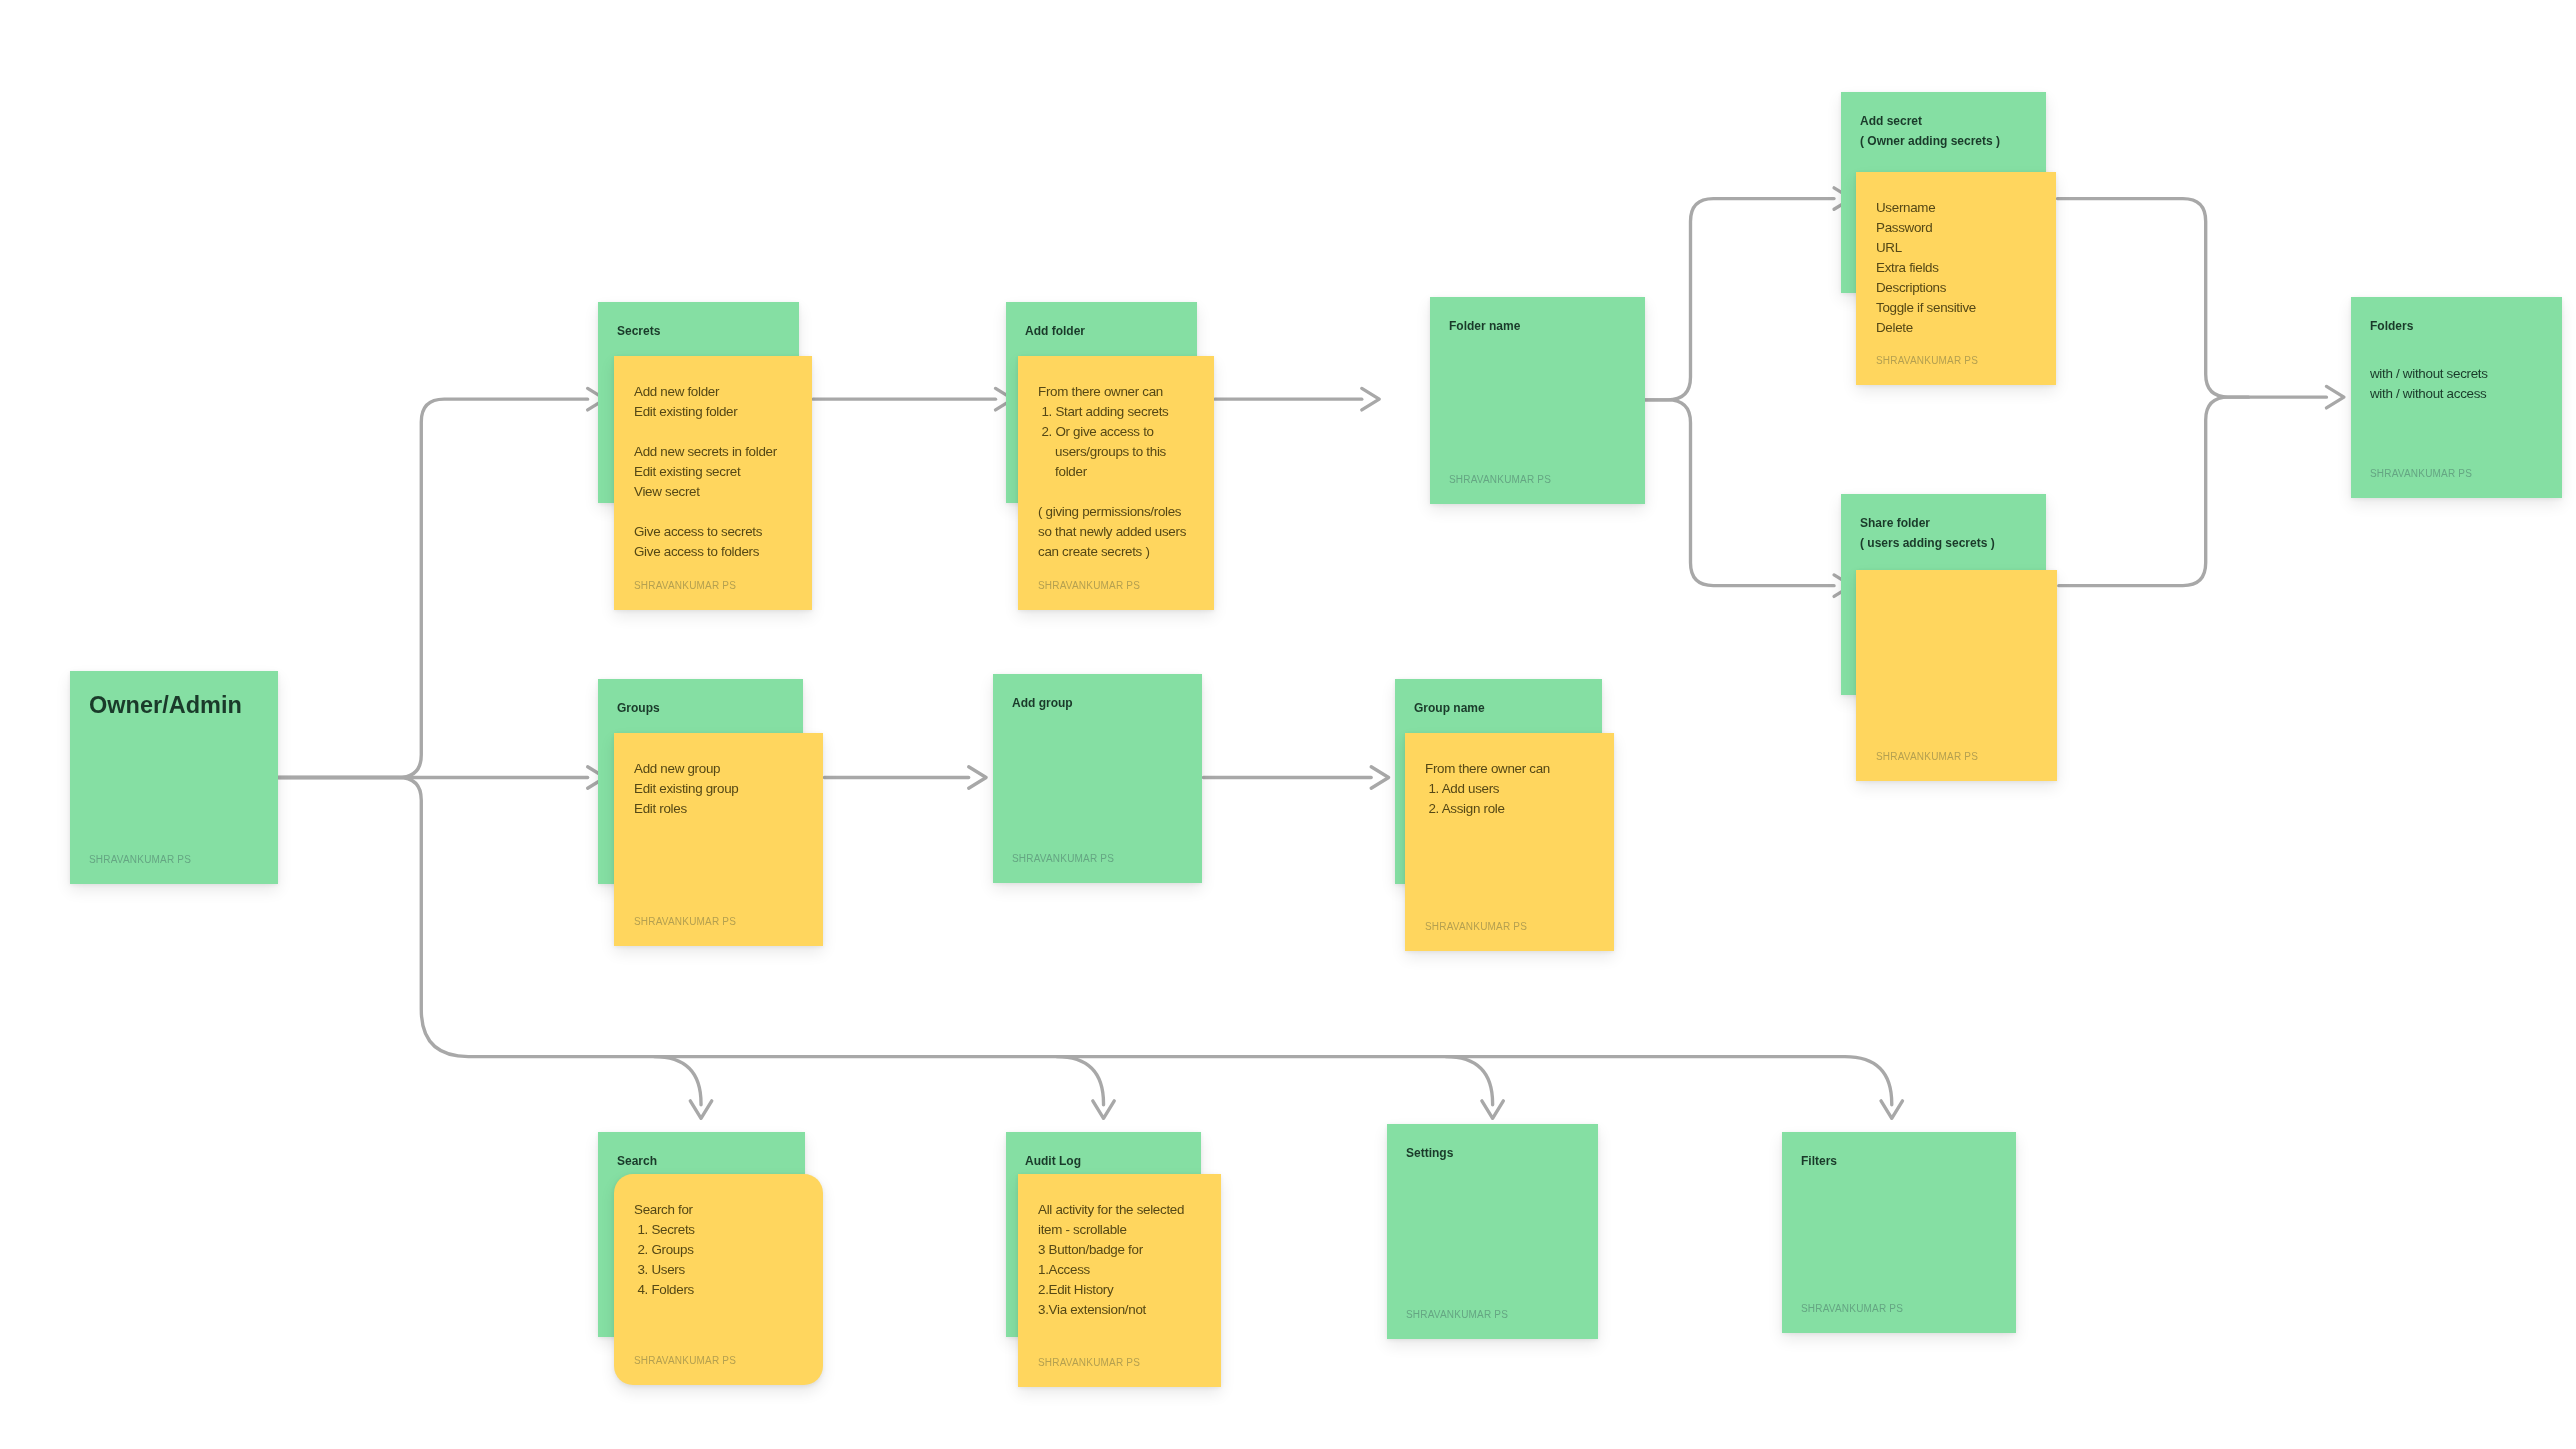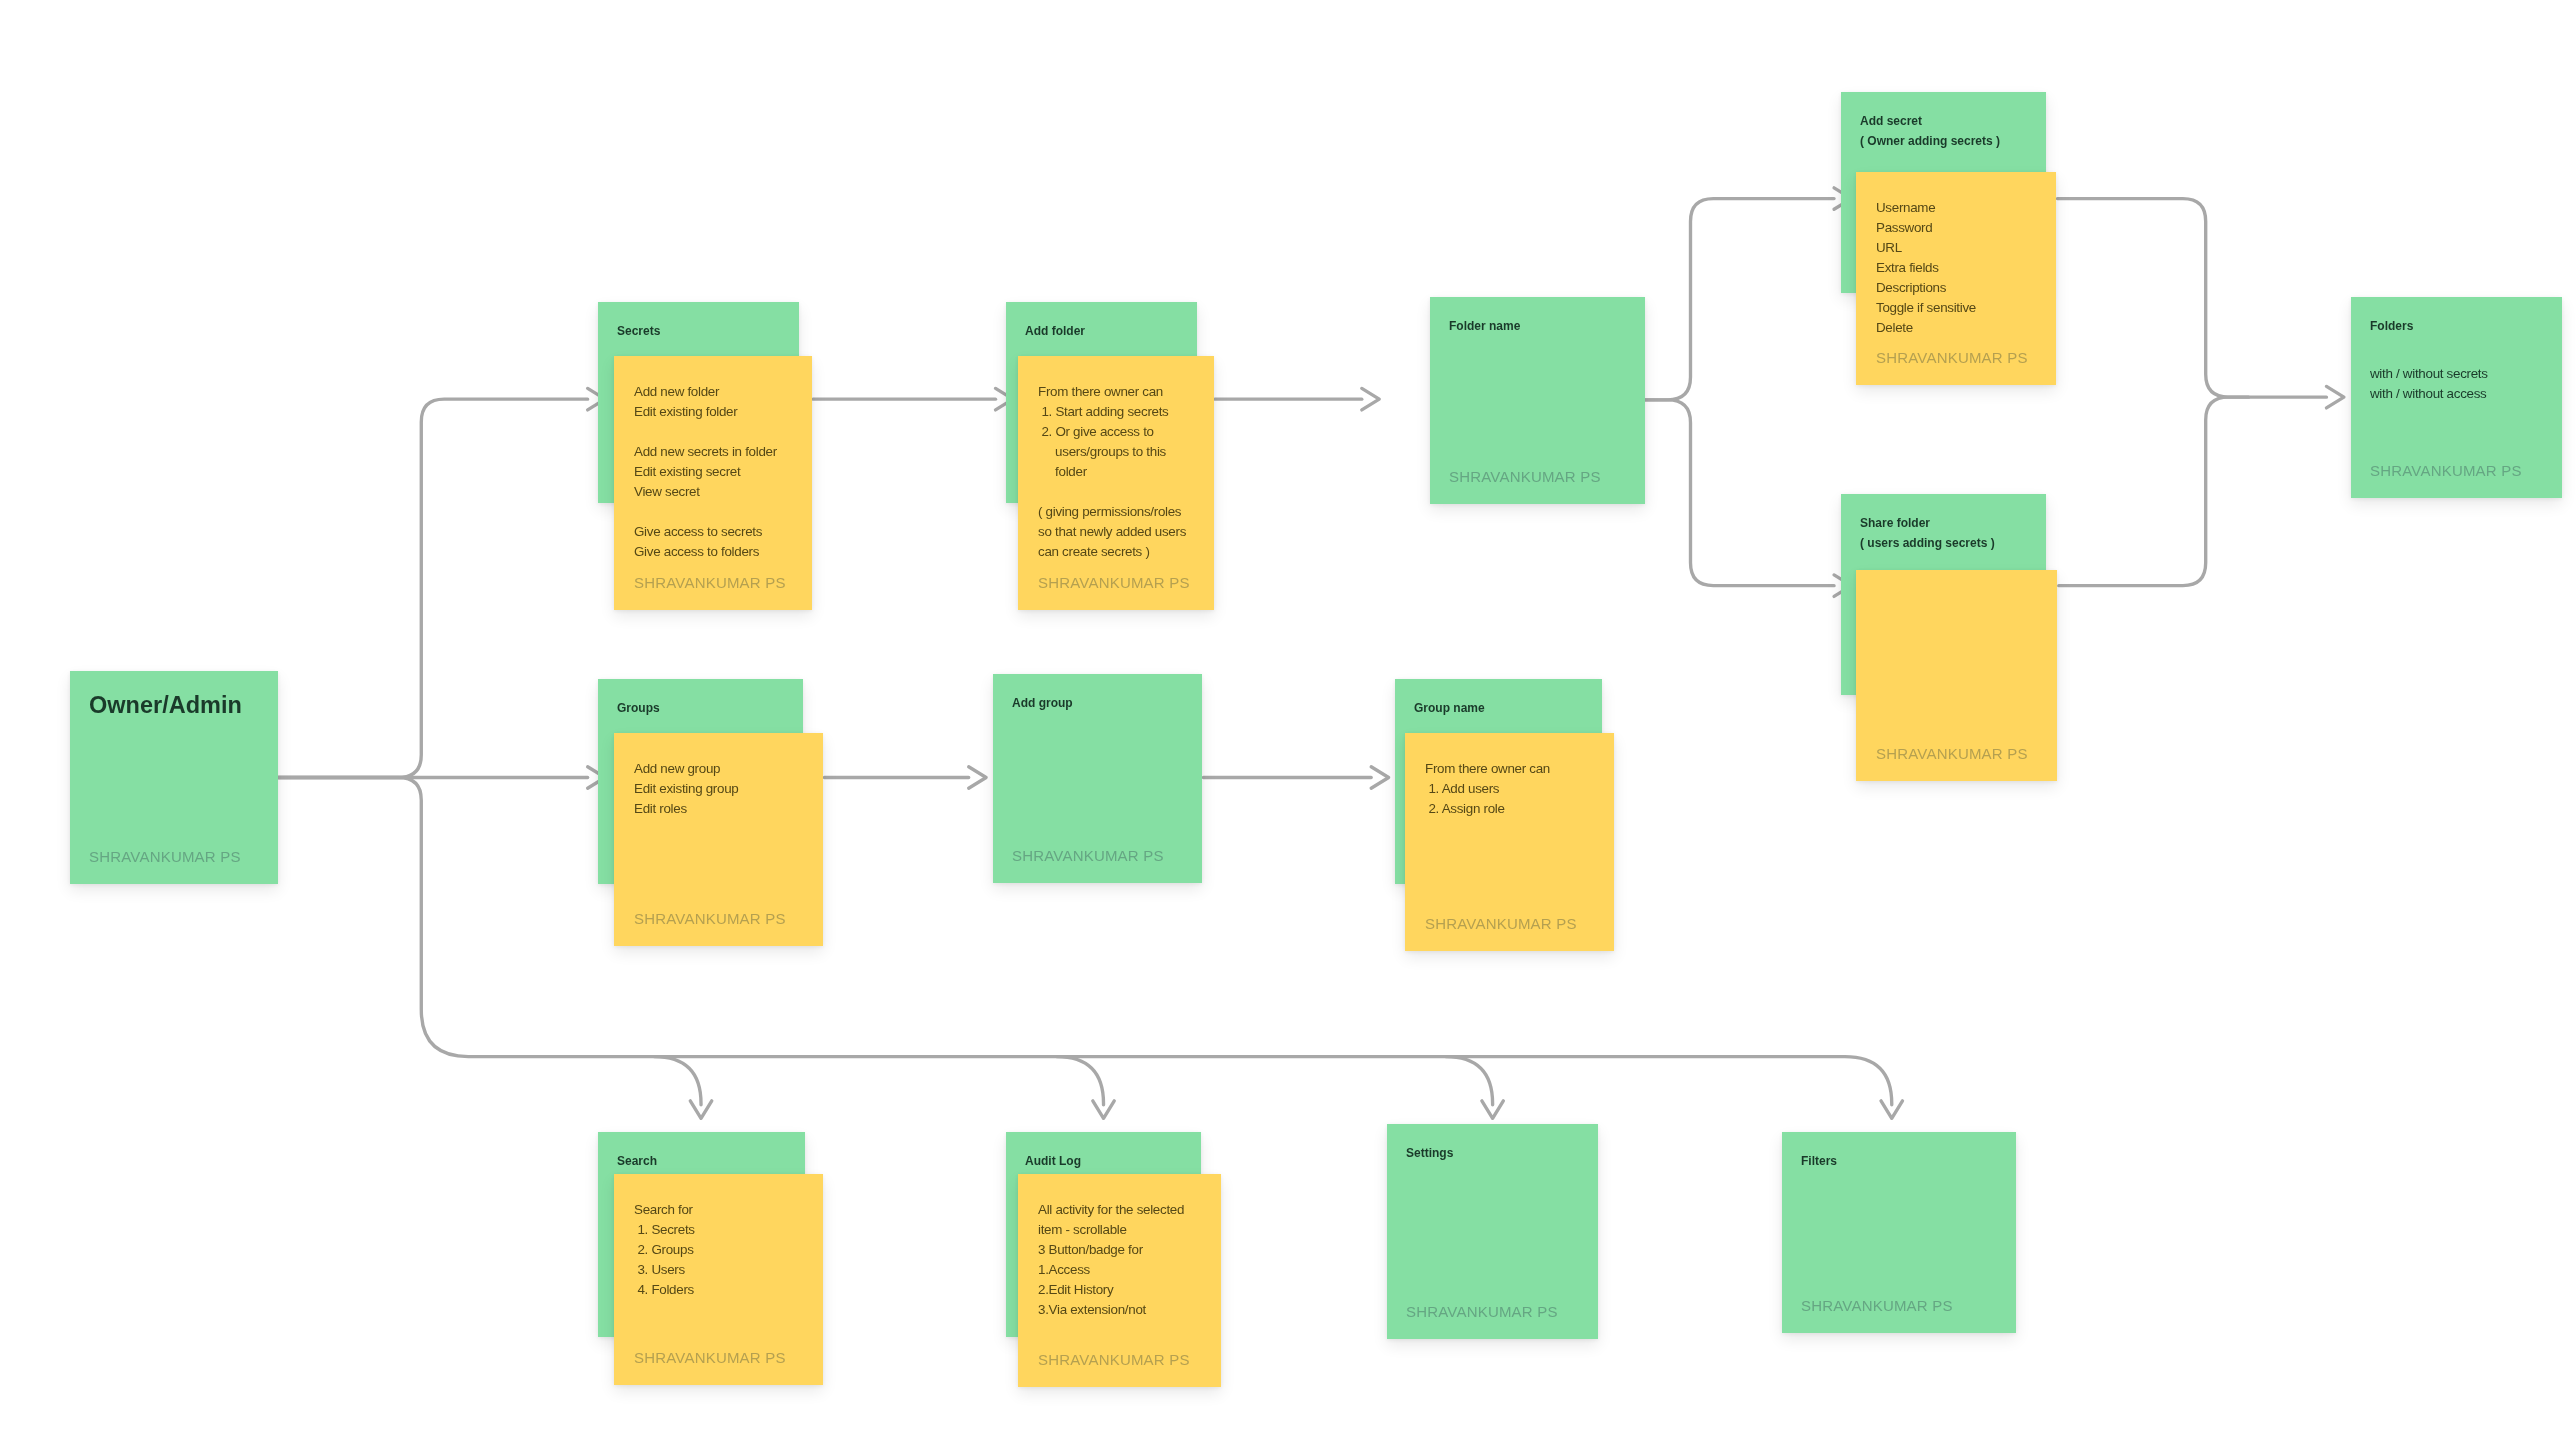--- a/index.html
+++ b/index.html
@@ -24,21 +24,21 @@
   .note.big .note-title{font-size:23.5px;line-height:28px;top:20px;}
   .note-body{
     position:absolute;top:25.5px;left:20px;right:5.4px;
     font-size:13.4px;font-weight:500;line-height:20px;
     letter-spacing:-0.3px;
     white-space:pre-wrap;
   }
   .note.green .note-body{top:67px;left:19px;}
   .note-author{
     position:absolute;bottom:19px;left:19px;
-    font-size:15px;font-weight:500;letter-spacing:0.2px;
+    font-size:10px;font-weight:500;letter-spacing:0.2px;
   }
   .note.yellow .note-author{left:20px;}
   .note.green .note-author{color:var(--green-author);}
   .note.yellow .note-author{color:var(--yellow-author);}
   .edge-layer{position:absolute;left:0;top:0;}
   .edge-layer path.connector{
     fill:none;stroke:var(--connector);stroke-width:5;
     stroke-linecap:round;stroke-linejoin:round;
   }
 </style>
@@ -158,21 +158,21 @@
     </div>
     <div class="note yellow" style="left: 1405px; top: 733px; width: 209px; height: 218px;">
       <div class="note-body">From there owner can
  1. Add users
  2. Assign role</div>
       <div class="note-author">SHRAVANKUMAR PS</div>
     </div>
     <div class="note green" style="left: 598px; top: 1132px; width: 207px; height: 205px;">
       <div class="note-title">Search</div>
     </div>
-    <div class="note yellow" style="left: 614px; top: 1174px; width: 209px; height: 211px;">
+    <div class="note yellow" style="left: 614px; top: 1174px; width: 209px; height: 211px; border-radius: 19px;">
       <div class="note-body">Search for
  1. Secrets
  2. Groups
  3. Users
  4. Folders</div>
       <div class="note-author">SHRAVANKUMAR PS</div>
     </div>
     <div class="note green" style="left: 1006px; top: 1132px; width: 195px; height: 205px;">
       <div class="note-title">Audit Log</div>
     </div>

